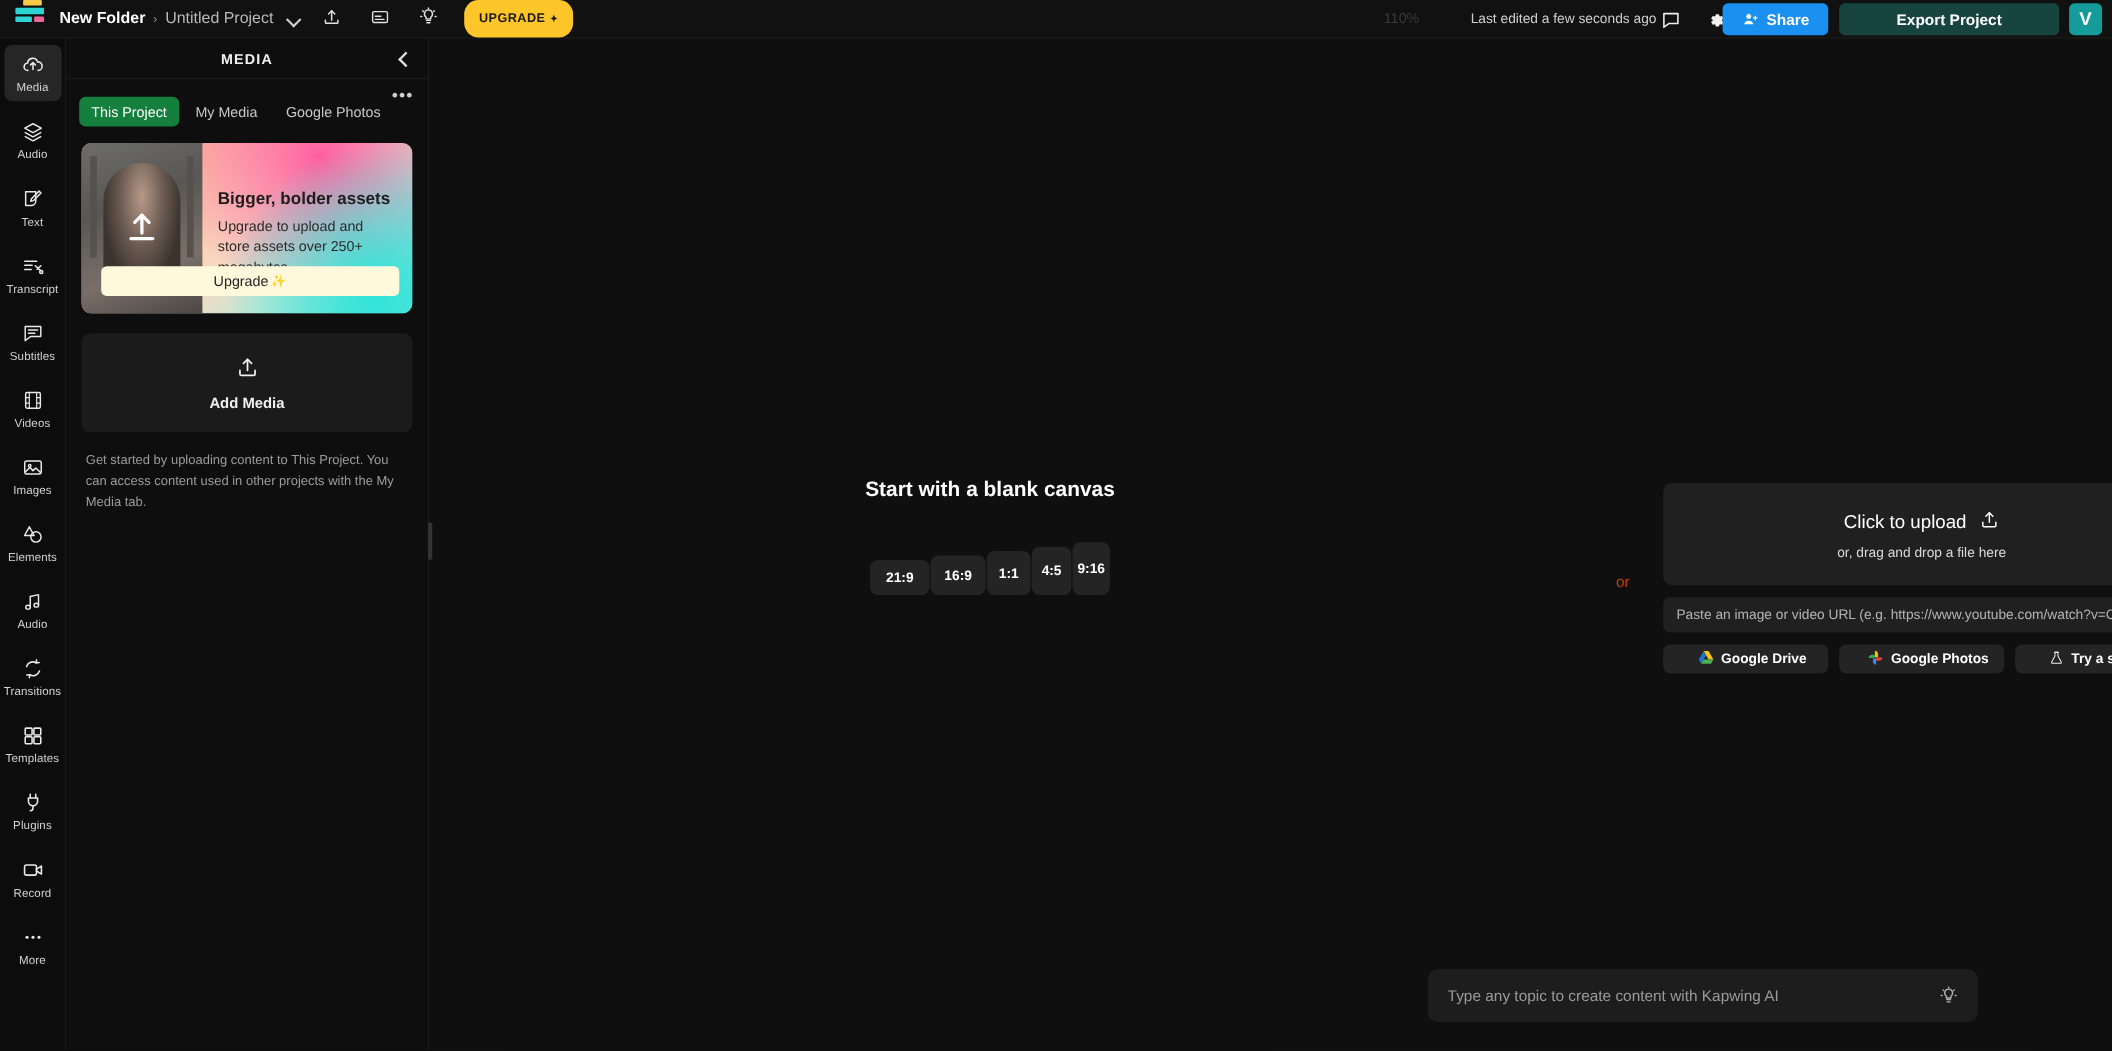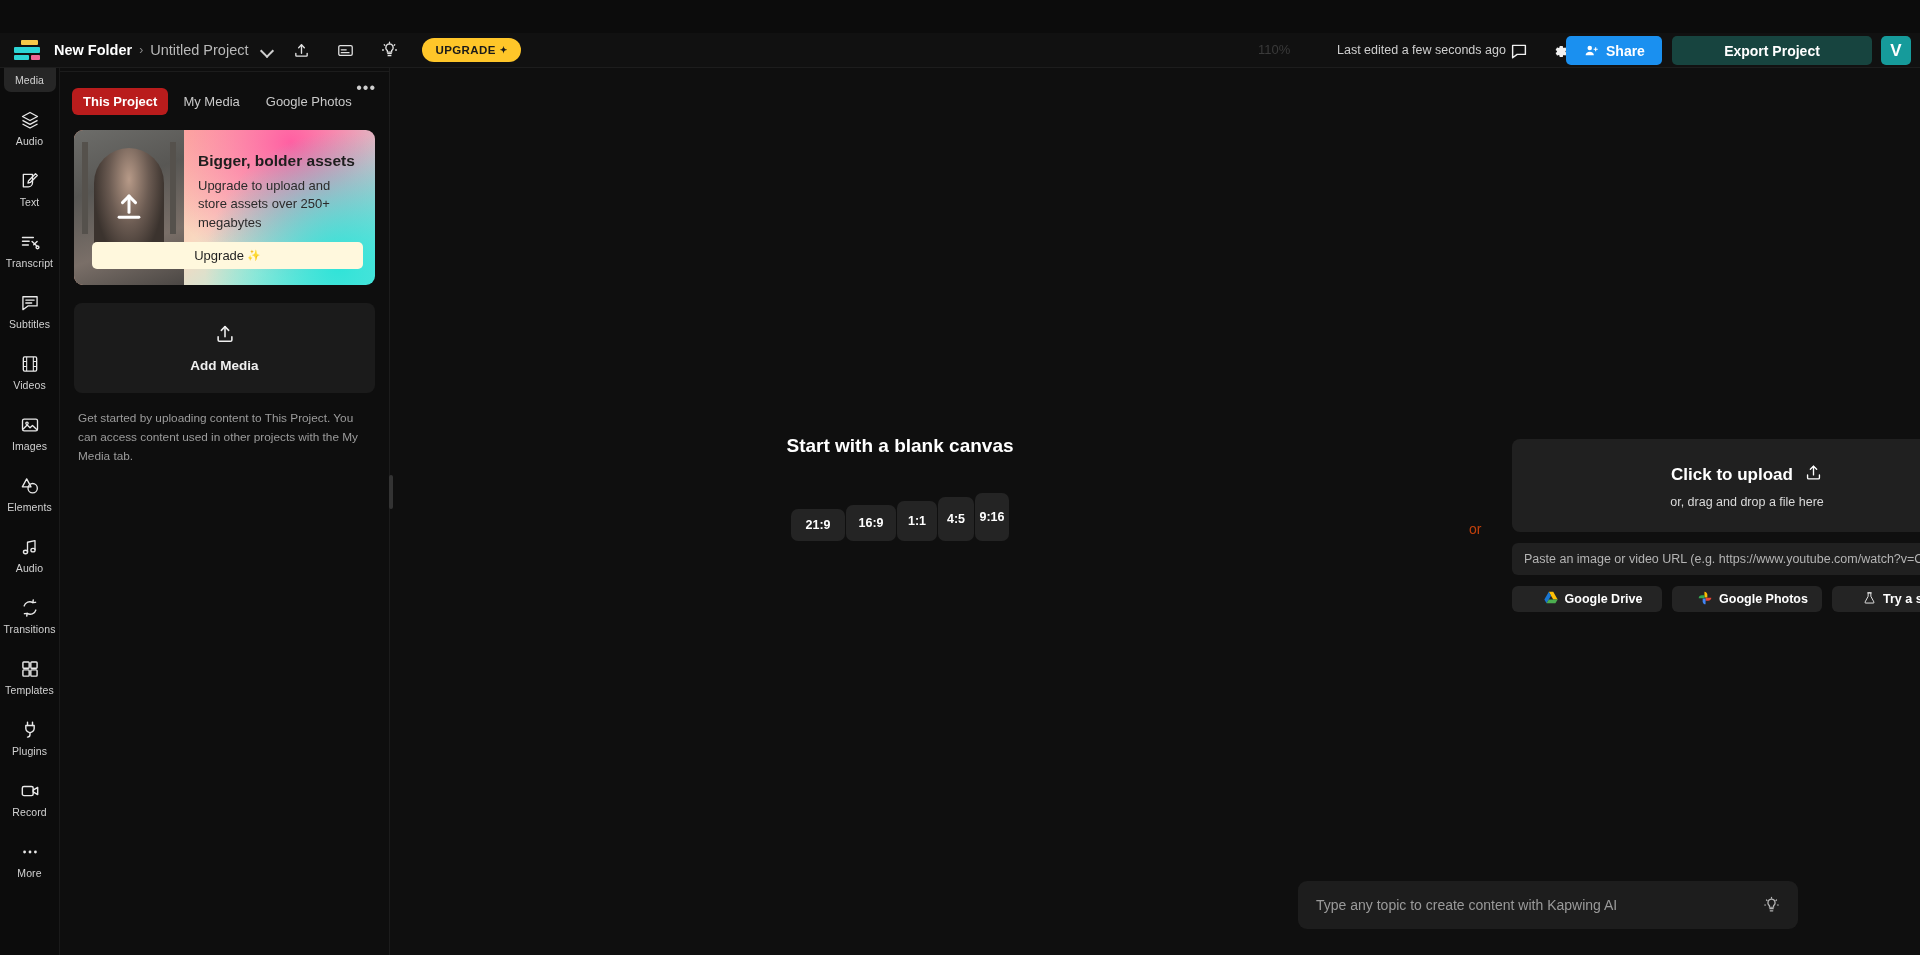--- a/index.html
+++ b/index.html
@@ -9,24 +9,23 @@
     font-family: "Liberation Sans", sans-serif;
     color: #e8e8e8;
     overflow: hidden;
   }
   body { position: relative; }
 
   
   #topbar {
     position: absolute; top: 0; left: 0; width: 1920px; height: 35px;
     background: #111111;
-    display: flex; align-items: center;
+    display: flex; 
     border-bottom: 1px solid #1d1d1d;
     z-index: 30;
-    margin-top: 33px;
   }
   .logo {
     width: 26px; height: 20px; margin-left: 14px; margin-right: 14px;
     display: grid; grid-template-rows: 1fr 1fr 1fr; gap: 2px;
   }
   .logo i { display: block; border-radius: 1px; }
   .logo .r1 { background: #f7c948; width: 17px; margin-left: 7px; }
   .logo .r2 { background: #2dd4d4; width: 26px; }
   .logo .r3 { display: flex; gap: 2px; height: 100%; }
   .logo .r3 b { display: block; background: #2dd4d4; width: 15px; border-radius: 1px; }
@@ -125,21 +124,21 @@
   #panel-more {
     position: absolute; right: 13px; top: 48px;
     font-size: 16px; color: #cfcfcf; letter-spacing: 1px; cursor: pointer;
     line-height: 10px;
   }
   #tabs { display: flex; gap: 4px; padding: 16px 0 0 12px; }
   .tab {
     font-size: 13px; color: #c9c9c9; padding: 6px 11px;
     border-radius: 6px; cursor: pointer; white-space: nowrap;
   }
-  .tab.active { background: #b91c1c; color: #ffffff; font-weight: bold; }
+  .tab.active { background: #15803d; color: #ffffff; font-weight: normal; }
 
   #promo {
     margin: 15px 14px 0 14px; height: 155px; border-radius: 9px;
     overflow: hidden; position: relative; display: flex;
     background:
       radial-gradient(circle at 88% 88%, #2fe3d8 0%, rgba(47,227,216,0) 45%),
       radial-gradient(circle at 72% 8%, #ff5fa2 0%, rgba(255,95,162,0) 52%),
       linear-gradient(135deg, #f9a88b 0%, #fbb6a0 25%, #f9d8c0 50%, #bfead9 72%, #6fe3e0 100%);
   }
   #promo-thumb {
@@ -154,21 +153,21 @@
   }
   #promo-thumb .palm1, #promo-thumb .palm2 {
     position: absolute; width: 6px; height: 92px; background: #55514c; top: 12px;
   }
   #promo-thumb .palm1 { left: 8px; }
   #promo-thumb .palm2 { left: 96px; }
   #promo-thumb .up-ico {
     position: absolute; left: 50%; top: 50%; transform: translate(-50%,-50%);
   }
   #promo-text { padding: 22px 10px 0 14px; flex: 1; }
-  #promo-title { font-size: 15.5px; font-weight: bold; color: #1e1e1e; }
+  #promo-title { font-size: 15.5px; font-weight: bold; color: #1e1e1e; margin-top: 20px; }
   #promo-sub { font-size: 13px; color: #2b2b2b; line-height: 1.42; margin-top: 7px; max-width: 160px; }
   #promo-btn {
     position: absolute; left: 18px; bottom: 16px; right: 12px; height: 27px;
     background: #fff8dd; border-radius: 5px; color: #1f1f1f;
     font-size: 13px; display: flex; align-items: center; justify-content: center;
     gap: 3px; cursor: pointer;
   }
 
   #add-media {
     margin: 18px 14px 0 14px; height: 90px; background: #1b1b1b;
@@ -212,21 +211,21 @@
 
   #upload-panel {
     position: absolute; left: 1122px; top: 404px; width: 470px;
   }
   #dropzone {
     height: 93px; background: #202020; border-radius: 8px;
     display: flex; flex-direction: column; align-items: center; justify-content: center;
     gap: 8px; cursor: pointer;
   }
   #dropzone-title {
-    font-size: 17px; font-weight: bold; color: #ffffff;
+    font-size: 17px; font-weight: normal; color: #ffffff;
     display: flex; align-items: center; gap: 11px;
   }
   #dropzone-sub { font-size: 12.5px; color: #dadada; }
   #url-input {
     margin-top: 11px; width: 470px; height: 32px; background: #202020;
     border: none; border-radius: 6px; color: #b4b4b4; font-size: 12.5px;
     padding: 0 12px; font-family: "Liberation Sans", sans-serif;
     outline: none;
   }
   #url-input::placeholder { color: #b4b4b4; }

